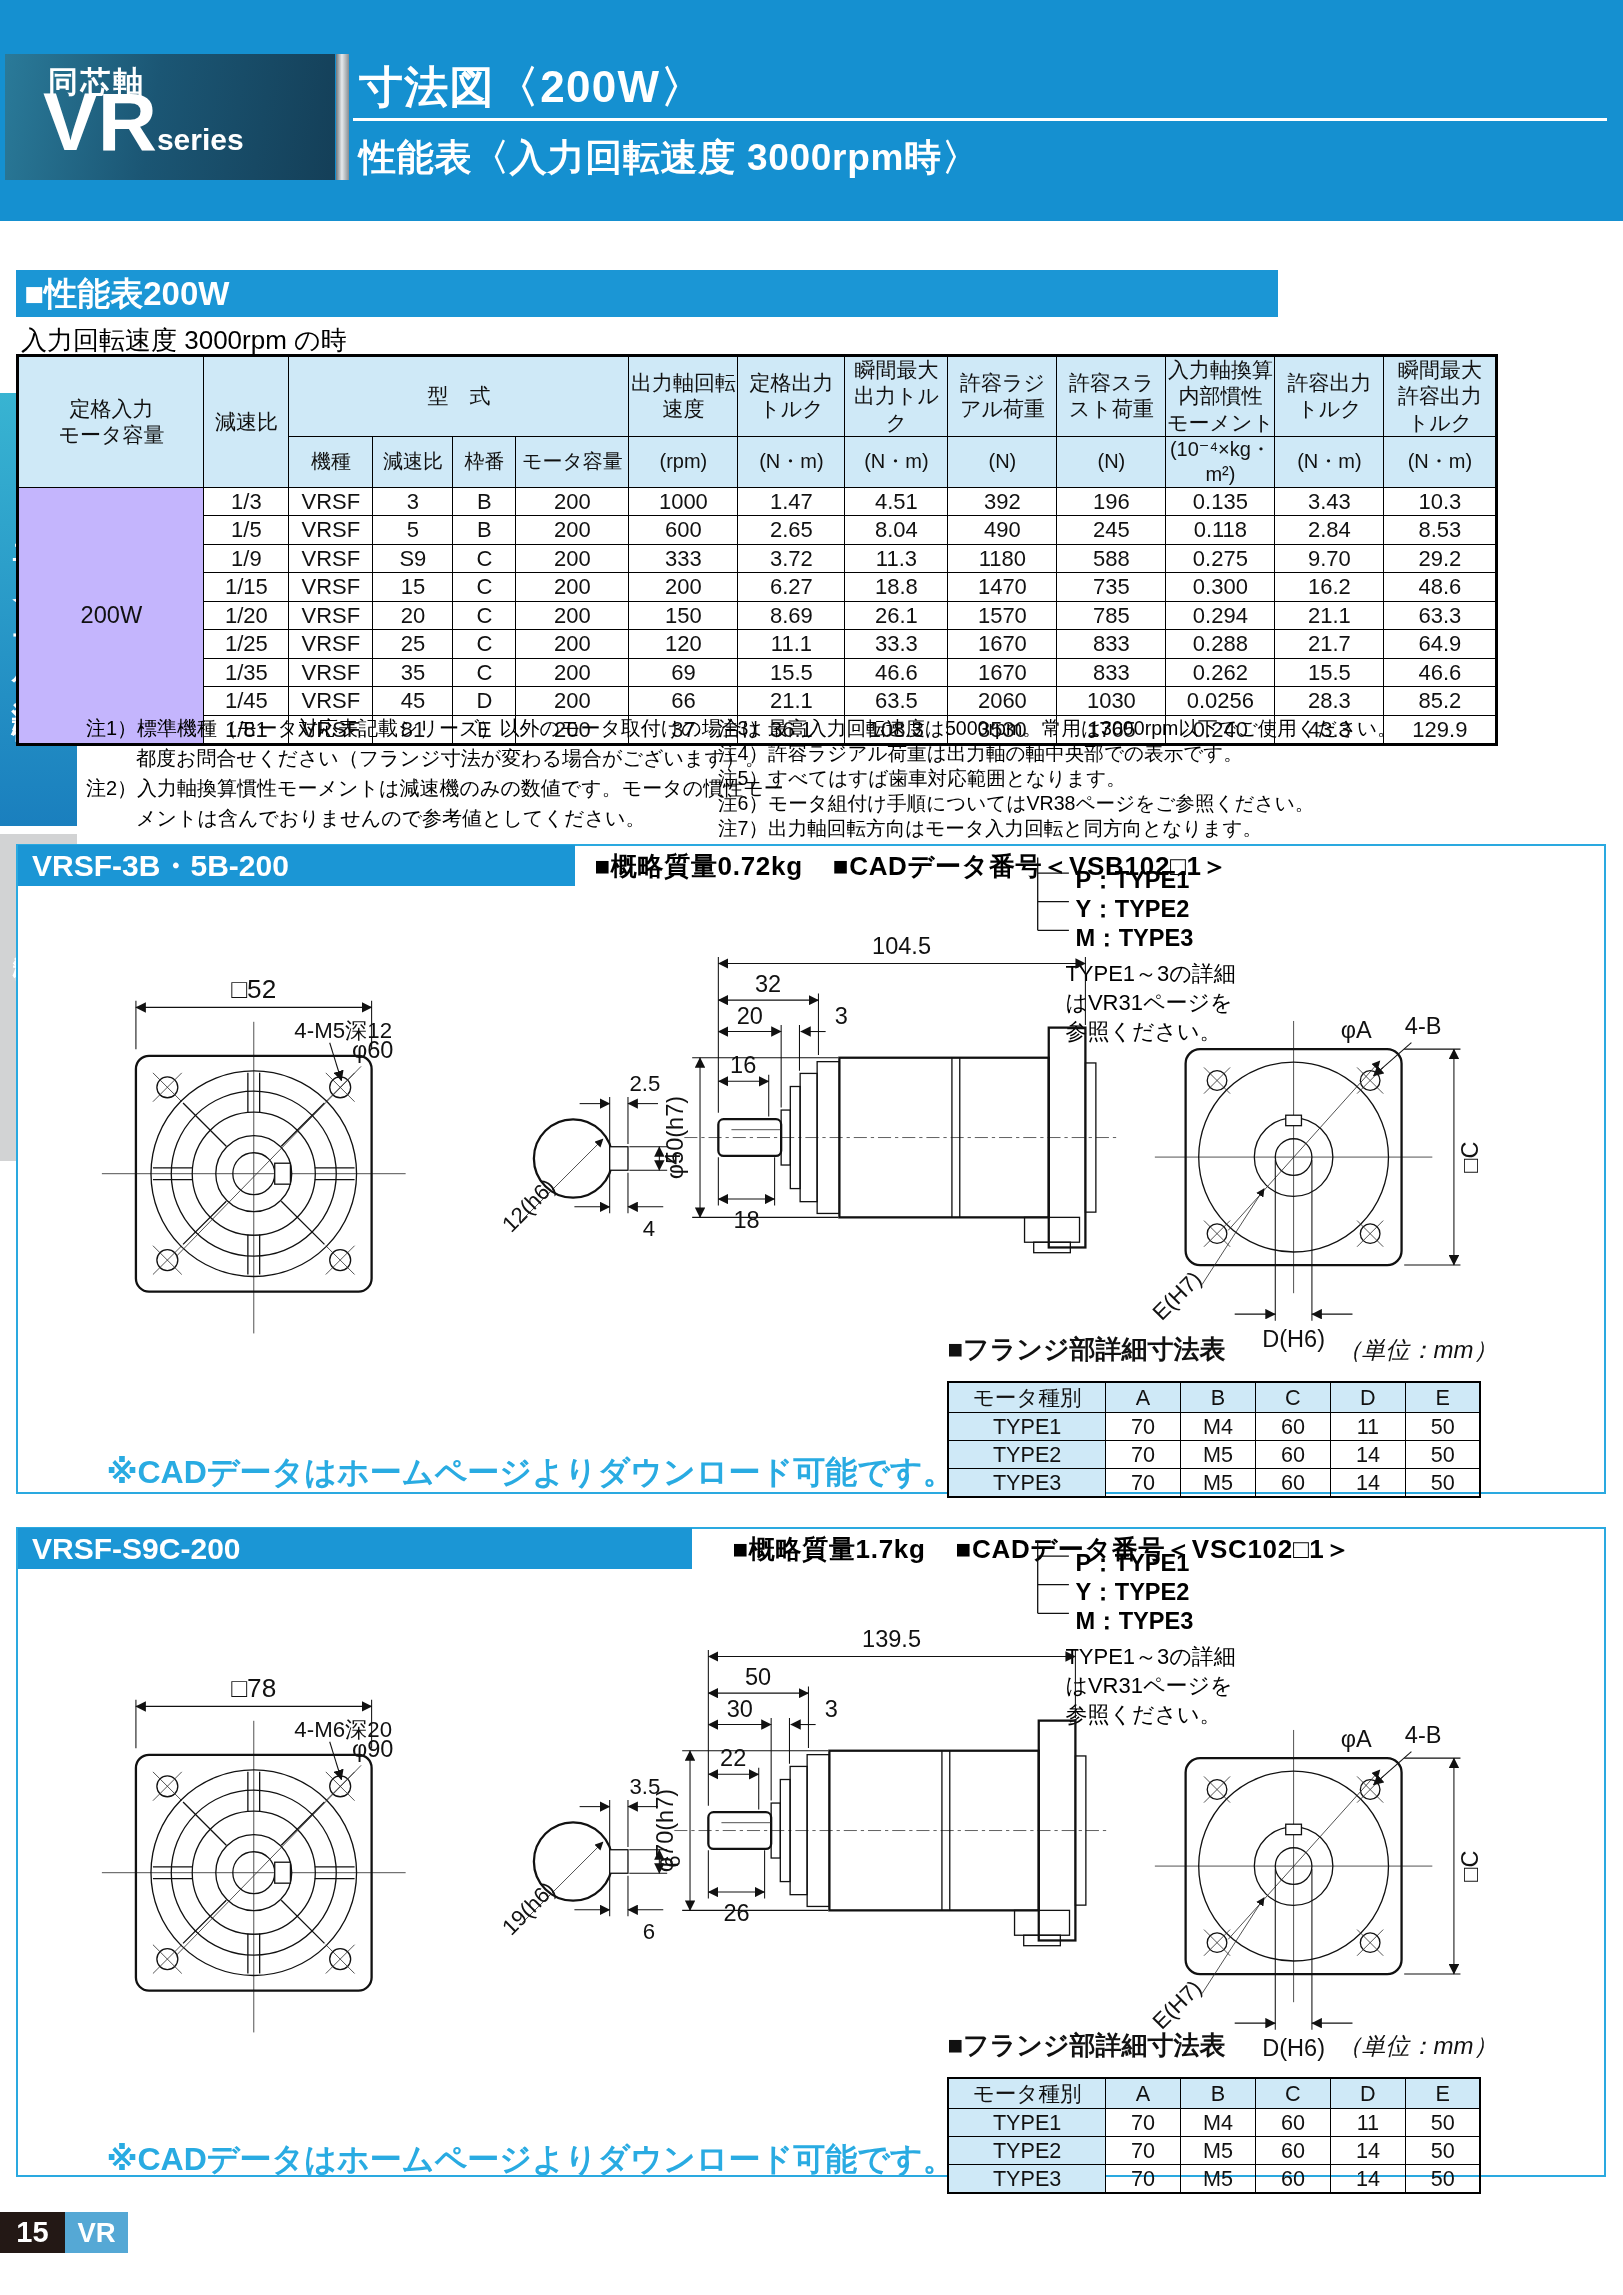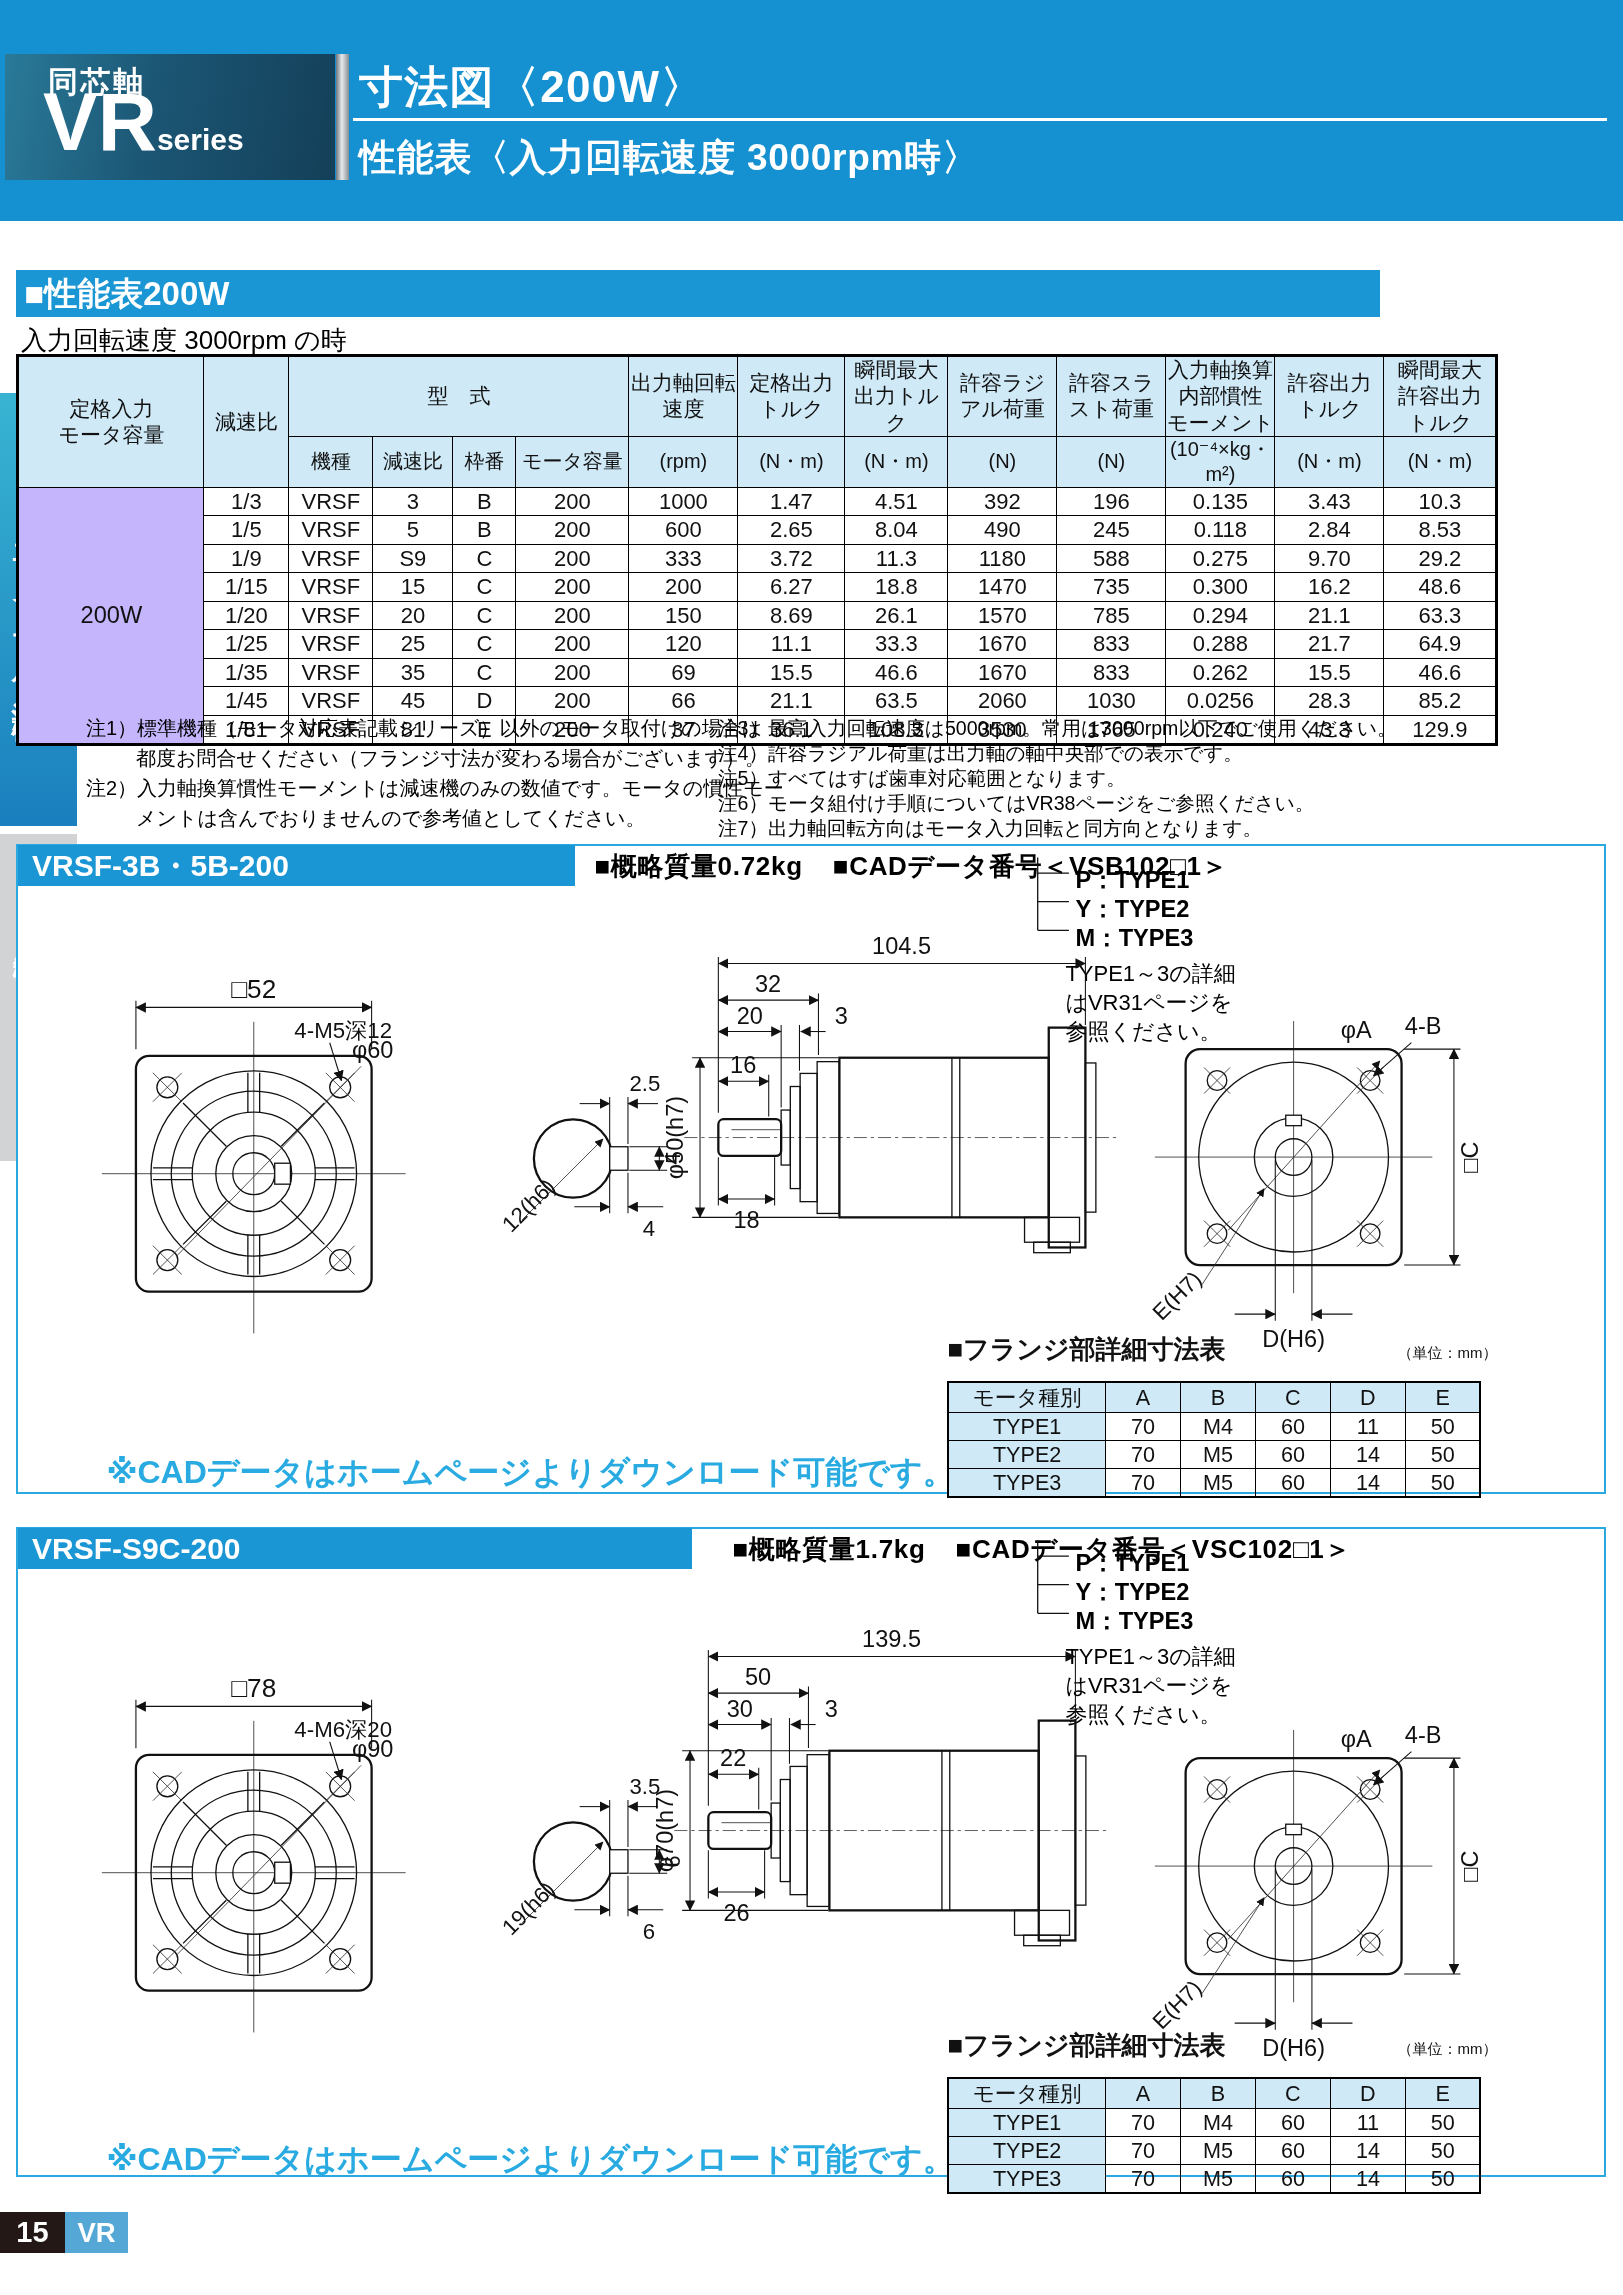--- a/index.html
+++ b/index.html
@@ -20,21 +20,21 @@
   .tabvr{left:0;top:393px;width:77px;height:433px;background:linear-gradient(180deg,#38b4d2,#1a7fbe);}
   .tabef{left:0;top:834px;width:77px;height:327px;background:#d2d3d4;}
   .vjp{position:absolute;writing-mode:vertical-rl;text-orientation:upright;color:#fff;font-weight:bold;}
   .tabvr .vjp{left:6.5px;top:50%;transform:translateY(-50%);font-size:29px;letter-spacing:5.2px;}
   .tabvr .vcode{position:absolute;left:38px;top:50%;transform:translateY(-50%);writing-mode:vertical-rl;text-orientation:upright;
         color:#fff;font-size:39px;font-weight:bold;letter-spacing:6.5px;}
   .tabef .vjp{left:10.5px;top:50%;transform:translateY(-50%);font-size:20px;letter-spacing:2px;}
   .tabef .vcode{position:absolute;left:39px;top:50%;transform:translateY(-50%);writing-mode:vertical-rl;text-orientation:upright;
         color:#fff;font-size:34px;font-weight:bold;letter-spacing:5.2px;}
   
-  .perfbar{left:16.4px;top:270px;width:1364px;height:47px;background:#1b96d5;color:#fff;
+  .perfbar{left:16.4px;top:270px;width:1262px;height:47px;background:#1b96d5;color:#fff;
            font-size:33px;font-weight:bold;line-height:47px;padding-left:7.9px;box-sizing:border-box;}
   .subtitle{left:21px;top:323px;font-size:26px;color:#000;}
   table.perf{position:absolute;left:16.4px;top:354px;width:1481px;border-collapse:collapse;table-layout:fixed;
              text-align:center;border:3.3px solid #000;}
   table.perf th,table.perf td{border:1.3px solid #000;padding:0;}
   table.perf thead th{background:#cfe9f7;font-weight:normal;font-size:21px;white-space:pre-line;line-height:1.25;}
   table.perf thead tr.r1 th{height:74px;}
   table.perf thead tr.r2 th{height:29px;font-size:20px;}
   table.perf thead th.small{font-size:15.7px;margin-top:32px;}
   table.perf tbody td{height:27.5px;font-size:22px;background:#fff;}
@@ -46,21 +46,21 @@
   
   .sbox{border:2.6px solid #2aa9e0;background:#fff;box-sizing:border-box;}
   .secbar{position:absolute;background:#1b96d5;color:#fff;font-weight:bold;font-size:30px;line-height:41px;
           padding-left:14.4px;box-sizing:border-box;height:41px;top:-0.7px;left:-0.7px;}
   .masscad{position:absolute;top:3.3px;font-size:26px;font-weight:bold;color:#000;letter-spacing:0.7px;white-space:nowrap;}
   .masscad span{margin-right:30px;}
   .leg{position:absolute;font-size:23.6px;font-weight:bold;color:#000;}
   .legnote{position:absolute;font-size:22px;line-height:29px;color:#000;}
   .flhead{position:absolute;width:550px;display:flex;justify-content:space-between;align-items:baseline;}
   .fltitle{font-size:26px;font-weight:bold;}
-  .flunit{font-size:15px;}
+  .flunit{font-size:24px;font-style:italic;}
   table.fl{position:absolute;width:533px;border-collapse:collapse;text-align:center;border:2.6px solid #000;table-layout:fixed;margin-top:15px;}
   table.fl th,table.fl td{border:1.3px solid #000;height:27px;font-size:21.6px;padding:0;}
   table.fl th{background:#cfe9f7;font-weight:normal;}
   table.fl td.tcol{background:#cfe9f7;}
   .cadnote{position:absolute;left:88px;font-size:32px;font-weight:bold;color:#29abe2;}
   
   .fpage{left:0;top:2212px;width:65px;height:41px;background:#231815;color:#fff;font-size:29px;font-weight:bold;
          text-align:center;line-height:41px;}
   .fcode{left:65px;top:2212px;width:63px;height:41px;background:#55a8d5;color:#fff;font-size:27.5px;font-weight:bold;
          text-align:center;line-height:41px;}

